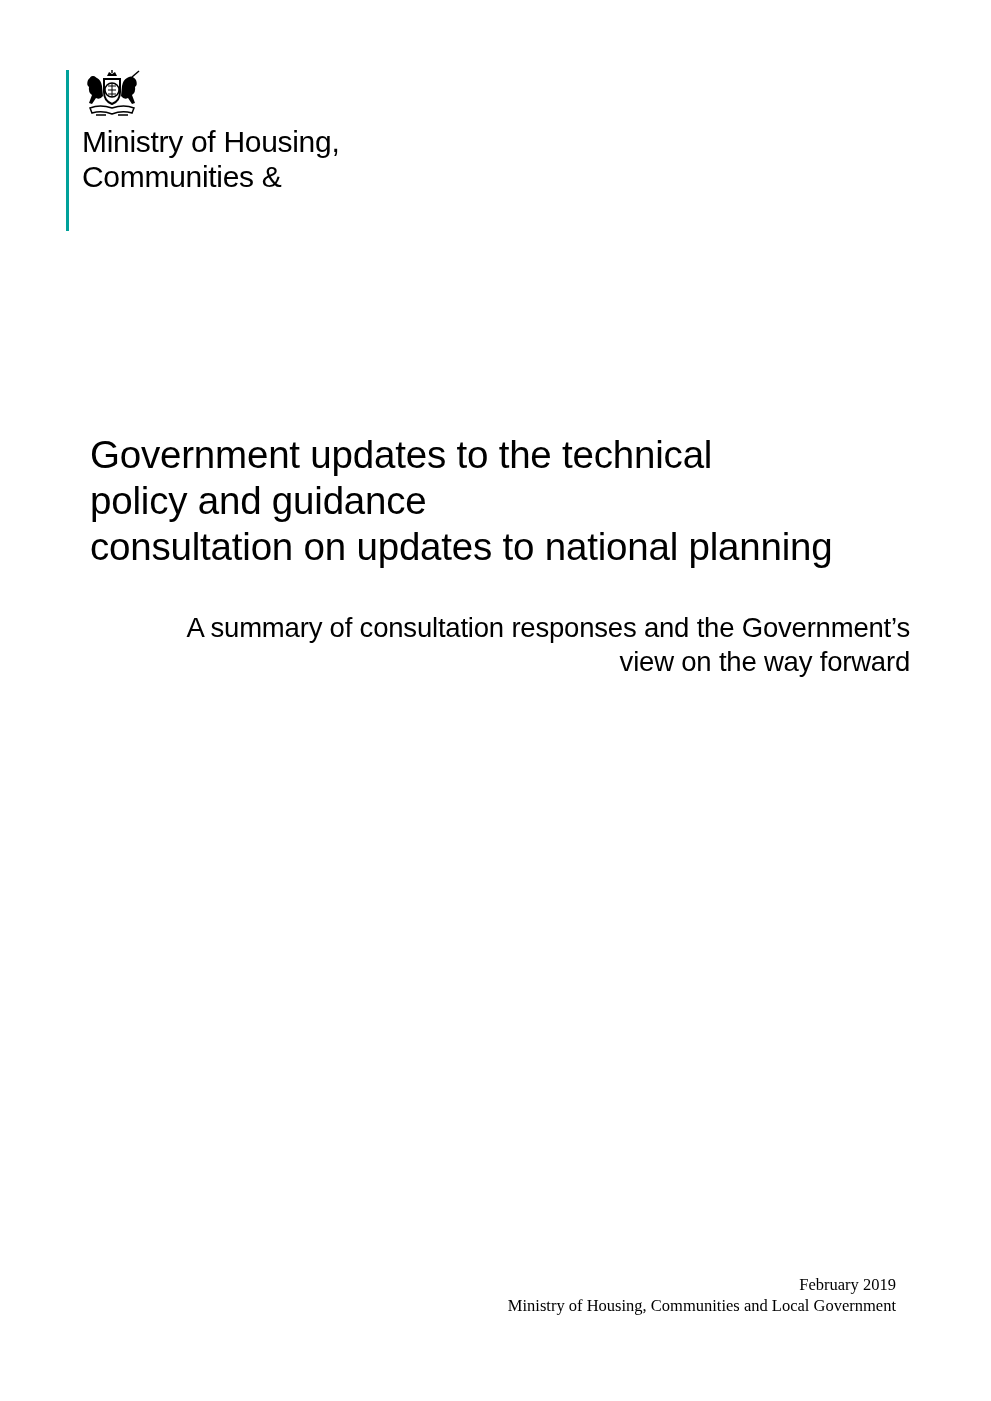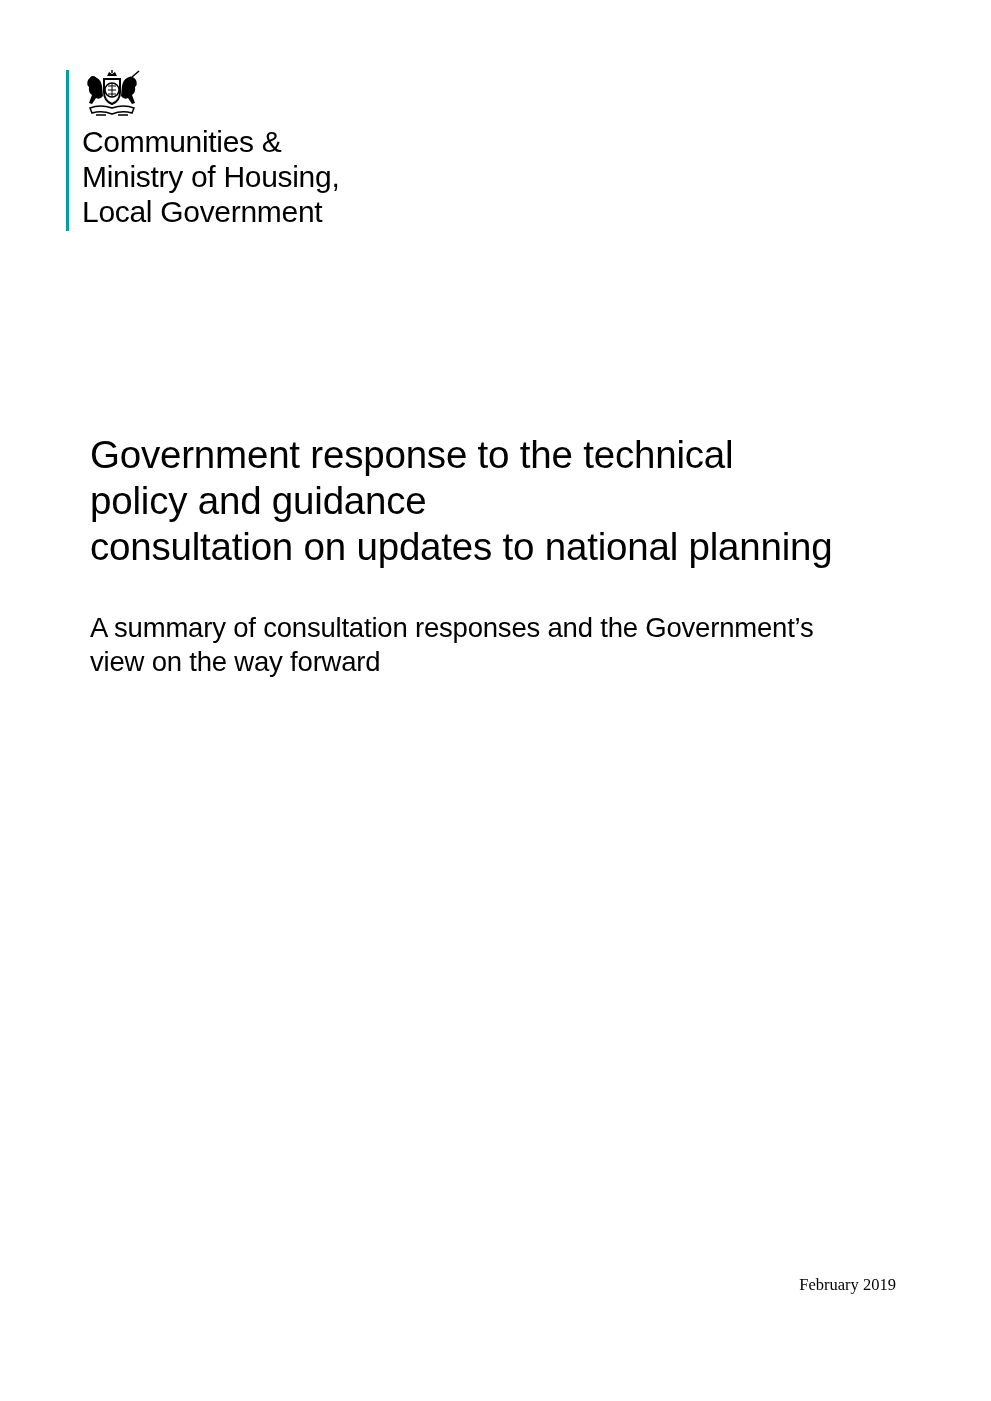--- a/index.html
+++ b/index.html
@@ -52,20 +52,21 @@
     .subtitle {
       position: absolute;
       left: 90px;
       top: 611px;
       width: 820px;
       font-size: 27.5px;
       line-height: 34px;
       margin: 0;
       color: #000;
       letter-spacing: -0.2px;
+      text-align: right;
     }
     .footer {
       position: absolute;
       right: 95px;
       top: 1274px;
       text-align: right;
       font-size: 16.5px;
       line-height: 21px;
       color: #000;
       font-family: Liberation Serif, serif;
@@ -87,32 +88,32 @@
     <path d="M6 10 Q10 4 15 8 Q19 10 20 16 L21 26 Q18 30 14 28 L10 34 L7 33 L10 25 Q6 22 7 17 Q4 15 6 10 Z" fill="#000"></path>
     <circle cx="11" cy="9" r="3" fill="#000"></circle>
 
     <path d="M54 10 Q50 4 45 8 Q41 10 40 16 L39 26 Q42 30 46 28 L50 34 L53 33 L50 25 Q54 22 53 17 Q56 15 54 10 Z" fill="#000"></path>
     <path d="M50 7 L57 1" stroke="#000" stroke-width="1.5"></path>
 
     <path d="M8 38 Q18 34 30 38 Q42 34 52 38 L50 43 Q40 40 30 44 Q20 40 10 43 Z" fill="#fff" stroke="#000" stroke-width="1.5"></path>
     <path d="M14 45 L24 45 M36 45 L46 45" stroke="#000" stroke-width="1.5"></path>
   </svg>
   <div class="logo-text">
+    <div>Ministry of Housing,</div>
     <div>Communities &amp;</div>
-    <div>Ministry of Housing,</div>
-    <div>Local Government</div>
   </div>
 </div>
 
 <h1 class="title">
-  <div>Government response to the technical</div>
+  <div>Government updates to the technical</div>
   <div>policy and guidance</div>
   <div>consultation on updates to national planning</div>
 </h1>
 
 <h2 class="subtitle" style="font-weight:normal;">
   <div>A summary of consultation responses and the Government’s</div>
   <div>view on the way forward</div>
 </h2>
 
 <div class="footer">
   <div>February 2019</div>
+  <div>Ministry of Housing, Communities and Local Government</div>
 </div>
 
 </body></html>

